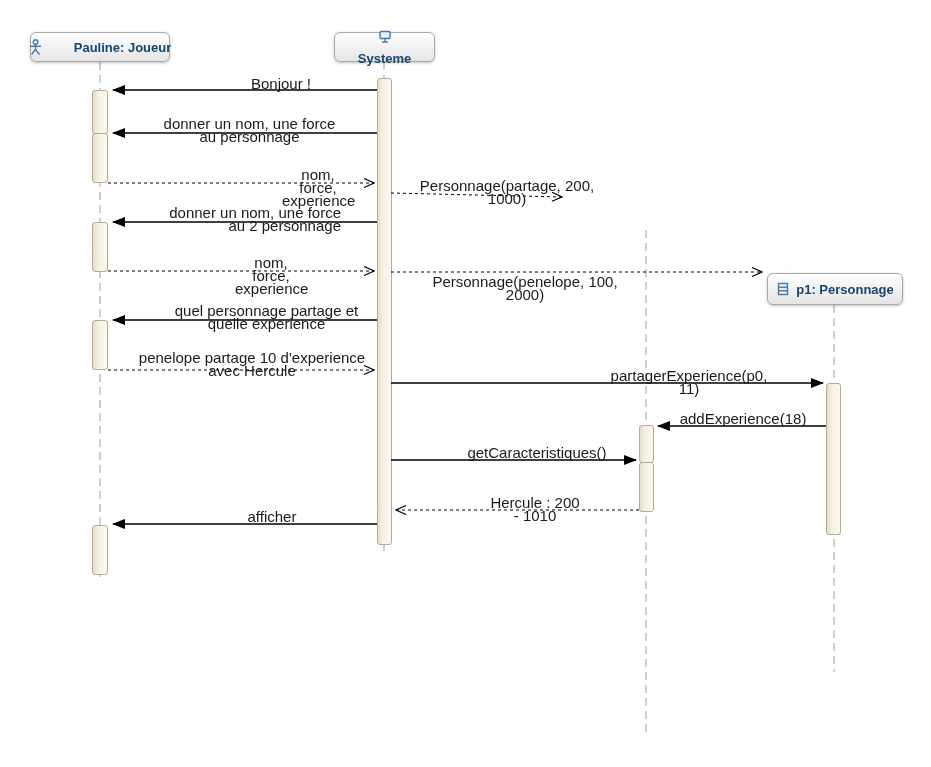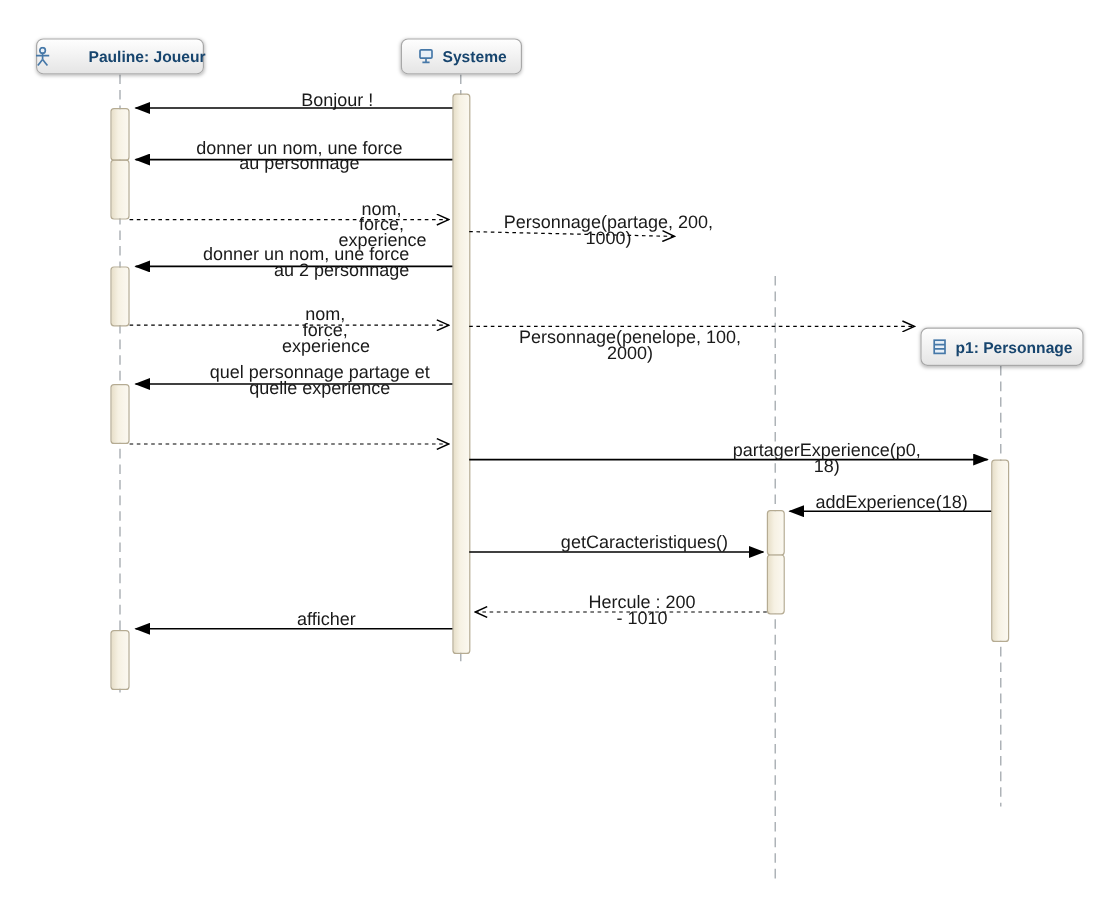--- a/index.html
+++ b/index.html
@@ -83,40 +83,41 @@
   </svg>
 
   <div class="msg-label" style="left:221px;top:77px;width:120px;">Bonjour !</div>
   <div class="msg-label" style="left:162px;top:117px;width:175px;">donner un nom, une force au personnage</div>
   <div class="msg-label" style="left:282px;top:168px;width:72px;">nom, force, experience</div>
   <div class="msg-label" style="left:407px;top:179px;width:200px;">Personnage(partage, 200, 1000)</div>
   <div class="msg-label" style="left:159px;top:206px;width:182px;text-align:right;">donner un nom, une force au 2 personnage</div>
   <div class="msg-label" style="left:235px;top:256px;width:72px;">nom, force, experience</div>
   <div class="msg-label" style="left:420px;top:275px;width:210px;">Personnage(penelope, 100, 2000)</div>
   <div class="msg-label" style="left:164px;top:304px;width:205px;">quel personnage partage et quelle experience</div>
-  <div class="msg-label" style="left:599px;top:369px;width:180px;">partagerExperience(p0, 18)</div>
+  <div class="msg-label" style="left:132px;top:351px;width:240px;">penelope partage 10 d'experience avec Hercule</div>
+  <div class="msg-label" style="left:599px;top:369px;width:180px;">partagerExperience(p0, 11)</div>
   <div class="msg-label" style="left:673px;top:412px;width:140px;">addExperience(18)</div>
   <div class="msg-label" style="left:462px;top:446px;width:150px;">getCaracteristiques()</div>
   <div class="msg-label" style="left:490px;top:496px;width:90px;">Hercule : 200 - 1010</div>
   <div class="msg-label" style="left:222px;top:510px;width:100px;">afficher</div>
 
   <div class="pbox" style="left:30px;top:32px;width:140px;gap:32px;">
     <span class="picon">
       <svg width="13" height="17" viewBox="0 0 13 17">
         <circle cx="6.5" cy="3" r="2.3" class="fillable"></circle>
         <line x1="6.5" y1="5.3" x2="6.5" y2="10.5"></line>
         <line x1="1" y1="7.3" x2="12" y2="7.3"></line>
         <line x1="6.5" y1="10.5" x2="2.5" y2="15.5"></line>
         <line x1="6.5" y1="10.5" x2="10.5" y2="15.5"></line>
       </svg>
     </span>
     <span class="pname">Pauline: Joueur</span>
   </div>
 
-  <div class="pbox" style="left:334px;top:32px;width:101px;">
+  <div class="pbox" style="left:334px;top:32px;width:101px;flex-direction:column;">
     <span class="picon">
       <svg width="16" height="16" viewBox="0 0 16 16">
         <rect x="3" y="2.5" width="10" height="7" rx="1" class="fillable"></rect>
         <line x1="8" y1="9.5" x2="8" y2="13"></line>
         <line x1="5" y1="13" x2="11" y2="13"></line>
       </svg>
     </span>
     <span class="pname">Systeme</span>
   </div>
 

